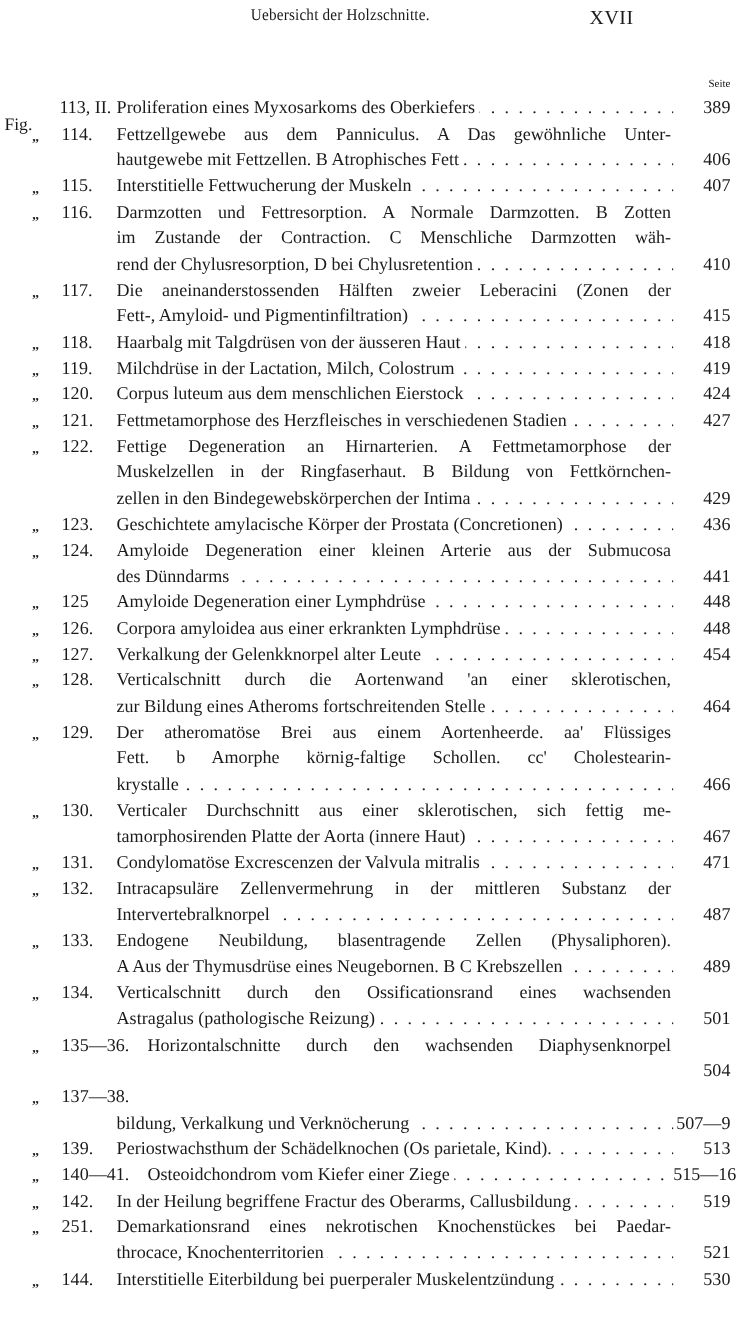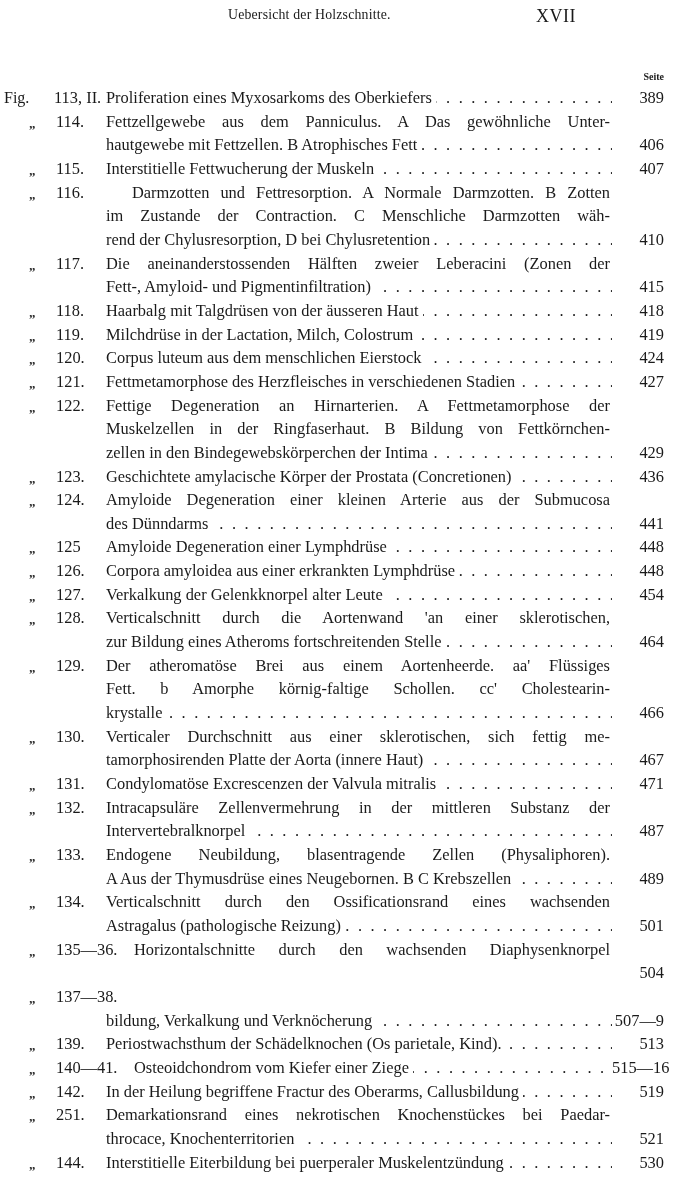--- a/index.html
+++ b/index.html
@@ -12,32 +12,32 @@
     position: absolute; top: 2px; left: 0; width: 590px; height: 28px;
   }
   .header-title {
     position: absolute; left: 228px; top: 4px; font-size: 15px; letter-spacing: 0.2px;
     transform: scaleX(0.92); transform-origin: left;
   }
   .header-page {
     position: absolute; right: 14px; top: 4px; font-size: 18px; letter-spacing: 0.5px;
   }
   .seite {
-    position: absolute; right: 14px; top: 71px; font-size: 10px; font-weight: bold; margin-left: 39px;
+    position: absolute; right: 14px; top: 71px; font-size: 10px; font-weight: normal; margin-left: 39px;
   }
   .toc {
     position: absolute; left: 0; top: 86px; width: 678px;
   }
   .entry { position: relative; }
   .line {
     position: relative; height: 23.67px; line-height: 23.67px; font-size: 16.4px;
     white-space: nowrap;
   }
   .prefix {
-    position: absolute; left: 4px; top: 0; font-size: 16px;
+    position: absolute; left: 4px; top: 16px; font-size: 16px;
   }
   .ditto {
     position: absolute; left: 29px; top: 2px; font-size: 13px; font-weight: bold;
   }
   .num {
     position: absolute; top: 0; left: 56px; font-size: 16.4px;
   }
   .num.fig { left: 54px; }
   .text {
     position: absolute; left: 106px; right: 64px; top: 0; overflow: hidden;
@@ -96,21 +96,21 @@
         <span class="num">115.</span>
         <div class="text dots"><span class="t">Interstitielle Fettwucherung der Muskeln</span></div>
         <span class="page">407</span>
       </div>
     </div>
     <div class="entry">
       <div class="line">
         <span class="ditto">„</span>
         <span class="num">116.</span>
         <div class="text just">
-          <span class="t" style="display: block; white-space: normal; margin-left: 26px;">Darmzotten und Fettresorption. A Normale Darmzotten. B Zotten</span>
+          <span class="t" style="display: block; white-space: normal;">Darmzotten und Fettresorption. A Normale Darmzotten. B Zotten</span>
         </div>
       </div>
       <div class="line">
         <div class="text just">
           <span class="t" style="display: block; white-space: normal;">im Zustande der Contraction. C Menschliche Darmzotten wäh-</span>
         </div>
       </div>
       <div class="line">
         <div class="text dots"><span class="t">rend der Chylusresorption, D bei Chylusretention</span></div>
         <span class="page">410</span>

